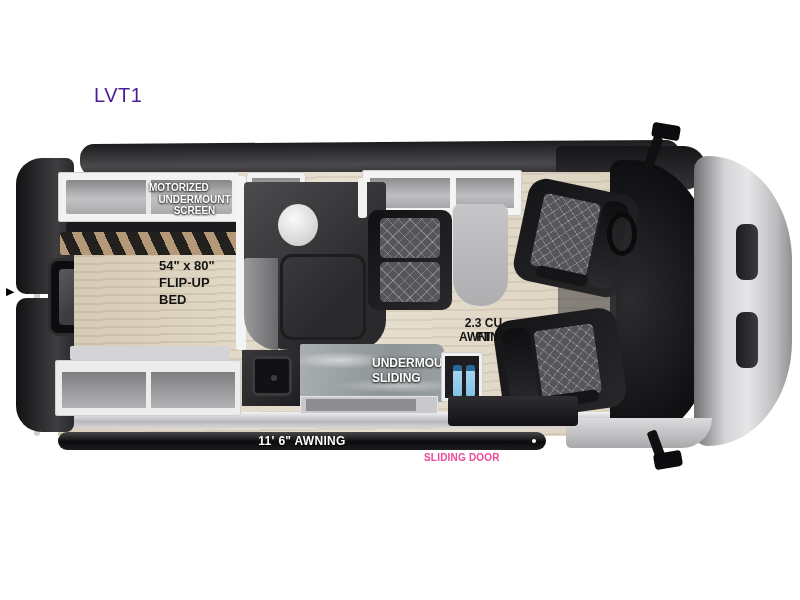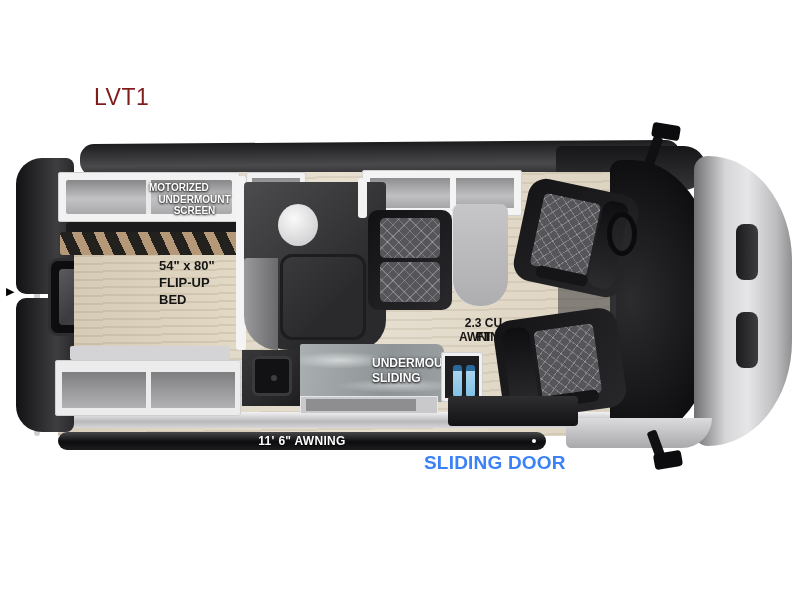--- a/index.html
+++ b/index.html
@@ -3,21 +3,21 @@
 <meta charset="utf-8">
 <style>
   html,body{margin:0;padding:0;background:#fff;}
   #canvas{
     position:relative;width:800px;height:600px;background:#ffffff;
     overflow:hidden;font-family:"Liberation Sans",sans-serif;
   }
   #canvas *{position:absolute;box-sizing:border-box;}
 
   
-  .title{left:94px;top:84px;font-size:23px;color:#7f1d1d;letter-spacing:.5px;}
+  .title{left:94px;top:84px;font-size:20px;color:#4c1d95;letter-spacing:.5px;}
 
   
   .roof-band{left:80px;top:142px;width:600px;height:32px;border-radius:14px;
     background:linear-gradient(180deg,#1c1c1e,#4a4a4c 70%,#333335);transform:rotate(-.4deg);}
   .cab-roof{left:556px;top:146px;width:150px;height:44px;border-radius:10px 40px 40px 10px;
     background:linear-gradient(180deg,#161618,#353537);}
   .rear-edge{left:34px;top:164px;width:6px;height:272px;border-radius:4px;background:#cfcfd1;}
   .rear-door-top{left:16px;top:158px;width:58px;height:136px;border-radius:26px 8px 8px 10px;
     background:linear-gradient(90deg,#121214,#3e3e40 70%,#2a2a2c);}
   .rear-door-bottom{left:16px;top:298px;width:58px;height:134px;border-radius:10px 8px 8px 26px;
@@ -158,21 +158,21 @@
   .entry-step{left:448px;top:396px;width:130px;height:30px;border-radius:4px;
     background:linear-gradient(180deg,#2e2e30,#121214);}
 
   
   .awning-bar{left:58px;top:432px;width:488px;height:18px;border-radius:9px;
     background:linear-gradient(180deg,#48484a,#0c0c0e 55%,#1d1d1f);
     display:flex;align-items:center;justify-content:center;}
   .awning-text{position:static;font-weight:bold;font-size:12px;color:#fff;
     text-shadow:0 1px 1px rgba(0,0,0,.9);letter-spacing:.3px;}
   .awning-dot{left:474px;top:7px;width:4px;height:4px;border-radius:50%;background:#fff;}
-  .sliding-label{left:424px;top:452px;width:160px;font-weight:bold;font-size:19px;color:#3b82f6;
+  .sliding-label{left:424px;top:452px;width:160px;font-weight:bold;font-size:10px;color:#ec4899;
     letter-spacing:.2px;}
 </style>
 </head>
 <body>
 
 <div id="canvas">
 
   <div class="title">LVT1</div>
 
   <div class="roof-band"></div>

